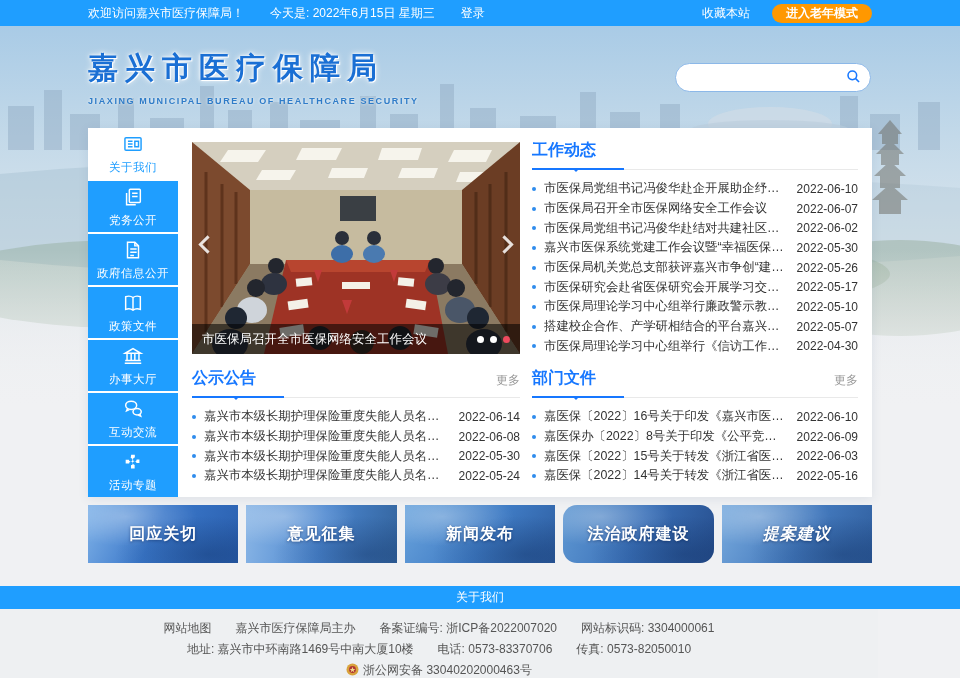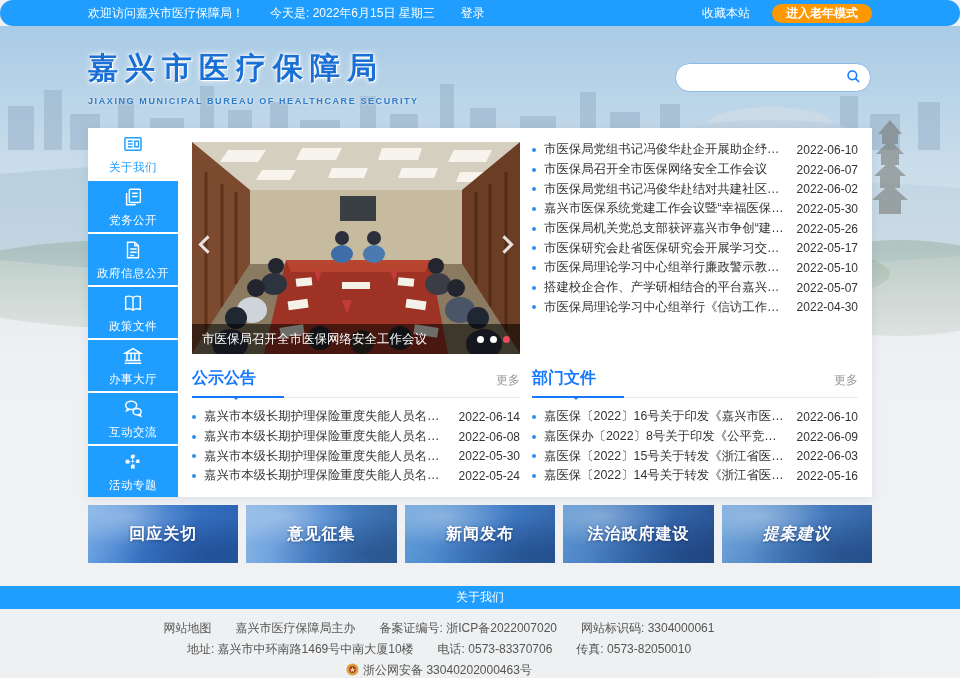--- a/index.html
+++ b/index.html
@@ -3,21 +3,21 @@
 <meta charset="utf-8">
 <style>
   * { margin:0; padding:0; box-sizing:border-box; }
   html,body { width:960px; height:678px; }
   body { font-family:"Liberation Sans","DejaVu Sans",sans-serif; background:#f0f1f3; position:relative; overflow:hidden; }
   #app { position:relative; width:960px; height:678px; }
 
   
   .topbar { position:absolute; top:0; left:0; width:960px; height:26px; background:#1f9eff;
             display:flex; align-items:center; justify-content:space-between; padding:0 88px;
-            color:#fff; font-size:12px; z-index:10;border-radius:13px; }
+            color:#fff; font-size:12px; z-index:10; }
   .topbar .tb-left { display:flex; align-items:center; gap:26px; }
   .topbar .tb-right { display:flex; align-items:center; gap:22px; }
   .tb-link { cursor:pointer; }
   .elder-btn { background:#ff9800; color:#fff; font-weight:bold; font-size:12px; height:19px;
                line-height:19px; padding:0 14px; border-radius:10px; border:none; cursor:pointer; }
 
   
   .hero { position:absolute; top:26px; left:0; width:960px; height:394px; z-index:0;
           background:linear-gradient(180deg,#a9cbe6 0%,#c3d9e9 28%,#d6e3ec 52%,#e7ebee 78%,#f0f1f3 100%); }
   .hero svg { position:absolute; top:0; left:0; }
@@ -86,21 +86,21 @@
   .banner { flex:1; position:relative; display:flex; align-items:center; justify-content:center;
             cursor:pointer; overflow:hidden; }
   .banner span { position:relative; z-index:2; color:#fff; font-size:16px; font-weight:bold;
                  letter-spacing:1px; text-shadow:0 1px 3px rgba(0,30,80,.55); }
   .banner::before { content:""; position:absolute; inset:0;
                     background:radial-gradient(ellipse at 25% 20%,rgba(255,255,255,.30) 0%,rgba(255,255,255,0) 45%),
                                radial-gradient(ellipse at 80% 85%,rgba(10,40,90,.35) 0%,rgba(10,40,90,0) 55%); }
   .b1 { background:linear-gradient(115deg,#7fb2e8 0%,#3a77c9 45%,#2a5fae 100%); }
   .b2 { background:linear-gradient(100deg,#8ab6e6 0%,#4b86cf 50%,#34659f 100%);text-align:center; }
   .b3 { background:linear-gradient(125deg,#6aa4dd 0%,#3f7bc4 55%,#2d5c9e 100%); }
-  .b4 { background:linear-gradient(110deg,#5e97d2 0%,#3a70b8 50%,#274f8e 100%); }
+  .b4 { background:linear-gradient(110deg,#5e97d2 0%,#3a70b8 50%,#274f8e 100%);border-radius:14px; }
   .b5 { background:linear-gradient(120deg,#79abde 0%,#4379bd 55%,#2e5c9b 100%);font-style:italic; }
 
   
   .fnav { position:absolute; left:0; top:586px; width:960px; height:23px; background:#1f9eff; z-index:4; }
   .fnav ul { list-style:none; width:784px; margin:0 auto; height:23px; display:flex;flex-direction:column; }
   .fnav li { flex:1; text-align:center; line-height:23px; font-size:12px; color:#fff; cursor:pointer; position:relative; }
   .fnav li + li::before { content:""; position:absolute; left:0; top:5px; width:1px; height:13px; background:rgba(255,255,255,.6); }
   .finfo { position:absolute; left:0; top:609px; width:878px; height:69px; background:#eef0f2;
            text-align:center; font-size:12px; color:#555; padding-top:9px; z-index:4; }
   .finfo .fline { line-height:21px; }
@@ -333,20 +333,23 @@
       <div class="car-dots">
         <span class="car-dot"></span>
         <span class="car-dot"></span>
         <span class="car-dot active"></span>
       </div>
       <span class="car-arrow car-prev"></span>
       <span class="car-arrow car-next"></span>
     </div>
 
     <div class="sec sec-work">
+      <div class="sec-head">
+        <span class="sec-title">工作动态</span>
+      </div>
       <div class="news-row">
           <span class="news-dot"></span>
           <span class="news-text">市医保局党组书记冯俊华赴企开展助企纾困活动</span>
           <span class="news-date">2022-06-10</span>
         </div>
       <div class="news-row">
           <span class="news-dot"></span>
           <span class="news-text">市医保局召开全市医保网络安全工作会议</span>
           <span class="news-date">2022-06-07</span>
         </div>

